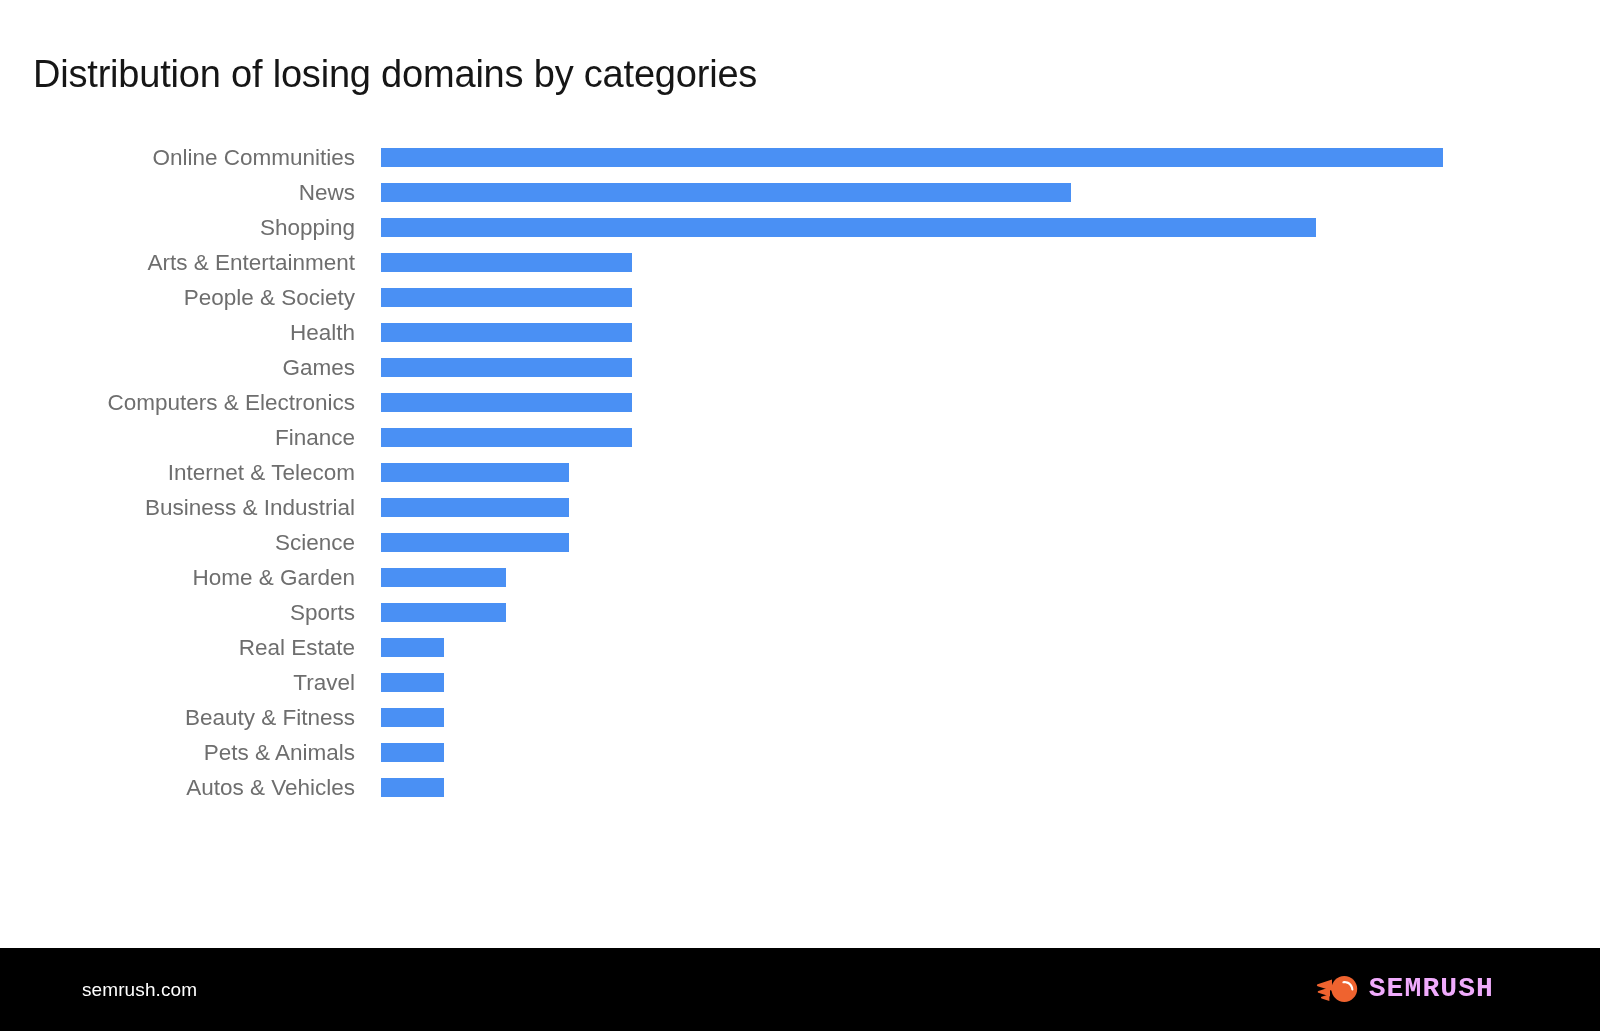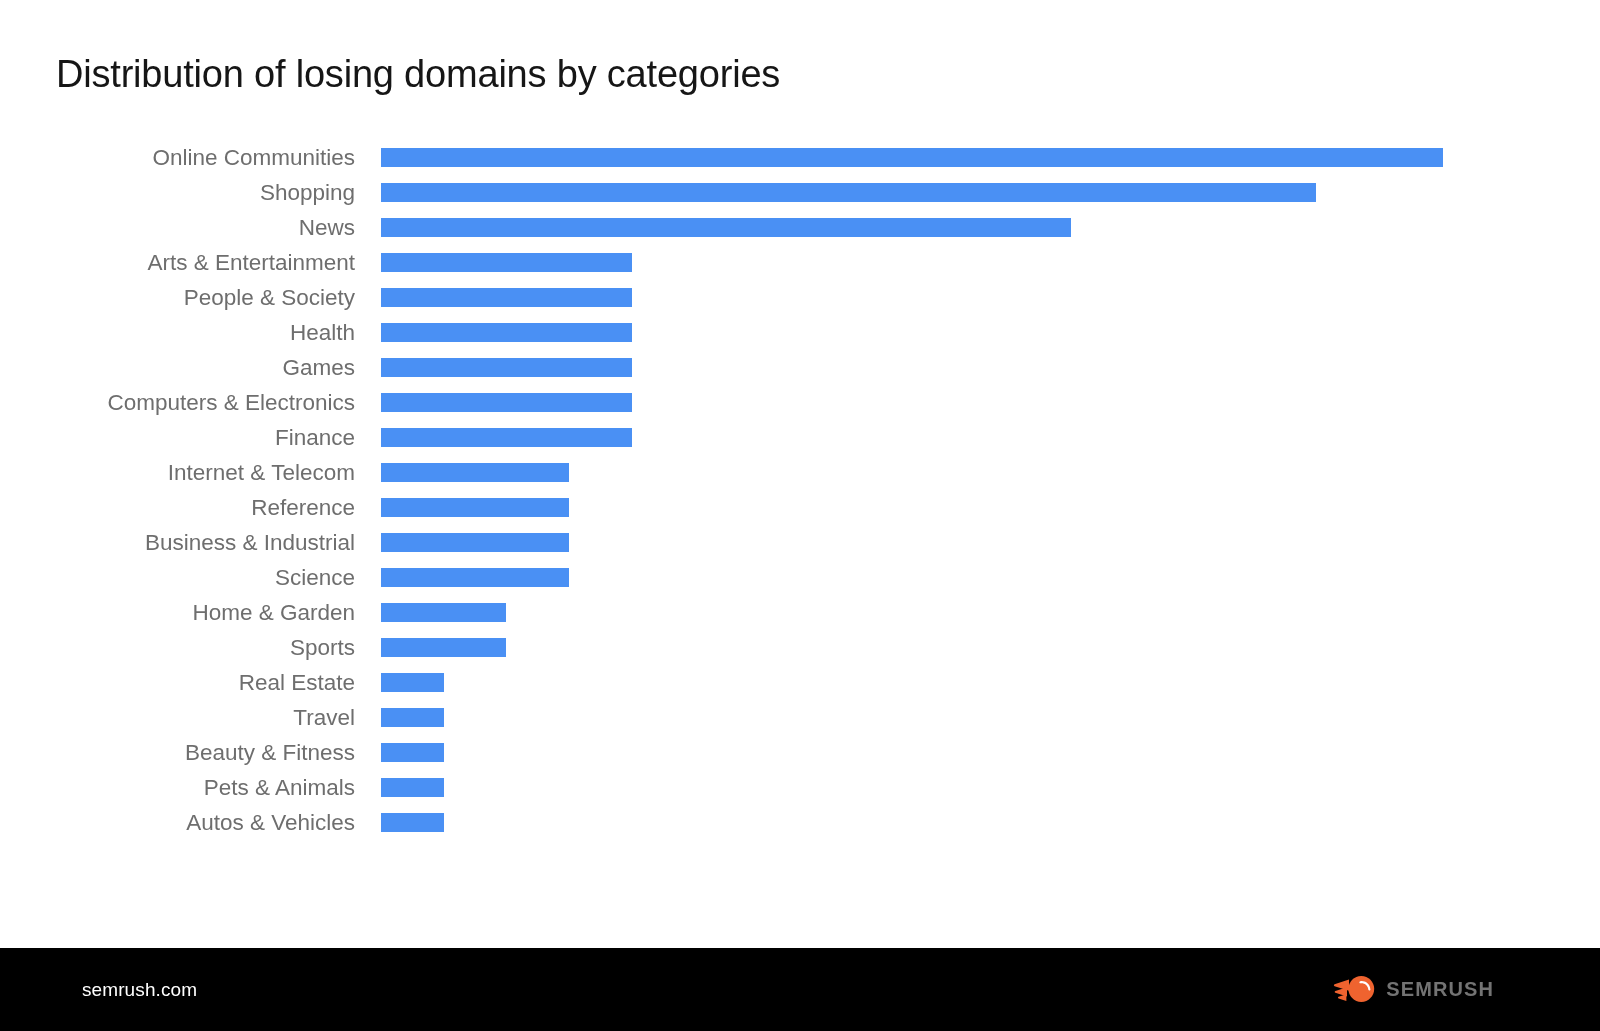--- a/index.html
+++ b/index.html
@@ -21,21 +21,21 @@
     left: 0; top: 0;
     width: 1600px;
     height: 1031px;
     background: #ffffff;
     box-sizing: border-box;
   }
 
   
   #chart-title {
     position: absolute;
-    left: 56px;
+    left: 33px;
     top: 50px;
     font-size: 38px;
     line-height: 48px;
     font-weight: 400;
     color: #161616;
     letter-spacing: -0.2px;
     white-space: nowrap;
   }
 
   
@@ -111,54 +111,55 @@
   }
 
   #brand-mark {
     width: 42px;
     height: 30px;
     flex: none;
     display: block;
   }
 
   #brand-text {
-    font-size: 20px;
+    font-size: 28px;
     font-weight: 700;
-    color: #737373;
+    color: #f0abfc;
     letter-spacing: 1.1px;
     line-height: 30px;
+    font-family: Liberation Mono, monospace;
   }
 </style>
 </head>
 <body>
 
 <div id="slide">
 
   <div id="chart-title">Distribution of losing domains by categories</div>
 
   <div id="chart-area">
       <div class="bar-row">
         <div class="bar-label">Online Communities</div>
         <div class="bar-track">
           <div class="bar-fill" style="background: rgb(74, 144, 244); width: 1062px;"></div>
         </div>
       </div>
       <div class="bar-row">
+        <div class="bar-label">News</div>
+        <div class="bar-track">
+          <div class="bar-fill" style="background: rgb(74, 144, 244); width: 690.3px;"></div>
+        </div>
+      </div>
+      <div class="bar-row">
         <div class="bar-label">Shopping</div>
         <div class="bar-track">
           <div class="bar-fill" style="background: rgb(74, 144, 244); width: 934.56px;"></div>
         </div>
       </div>
       <div class="bar-row">
-        <div class="bar-label">News</div>
-        <div class="bar-track">
-          <div class="bar-fill" style="background: rgb(74, 144, 244); width: 690.3px;"></div>
-        </div>
-      </div>
-      <div class="bar-row">
         <div class="bar-label">Arts &amp; Entertainment</div>
         <div class="bar-track">
           <div class="bar-fill" style="background: rgb(74, 144, 244); width: 250.632px;"></div>
         </div>
       </div>
       <div class="bar-row">
         <div class="bar-label">People &amp; Society</div>
         <div class="bar-track">
           <div class="bar-fill" style="background: rgb(74, 144, 244); width: 250.632px;"></div>
         </div>
@@ -182,26 +183,20 @@
         </div>
       </div>
       <div class="bar-row">
         <div class="bar-label">Finance</div>
         <div class="bar-track">
           <div class="bar-fill" style="background: rgb(74, 144, 244); width: 250.632px;"></div>
         </div>
       </div>
       <div class="bar-row">
         <div class="bar-label">Internet &amp; Telecom</div>
-        <div class="bar-track">
-          <div class="bar-fill" style="background: rgb(74, 144, 244); width: 187.974px;"></div>
-        </div>
-      </div>
-      <div class="bar-row">
-        <div class="bar-label">Reference</div>
         <div class="bar-track">
           <div class="bar-fill" style="background: rgb(74, 144, 244); width: 187.974px;"></div>
         </div>
       </div>
       <div class="bar-row">
         <div class="bar-label">Business &amp; Industrial</div>
         <div class="bar-track">
           <div class="bar-fill" style="background: rgb(74, 144, 244); width: 187.974px;"></div>
         </div>
       </div>

